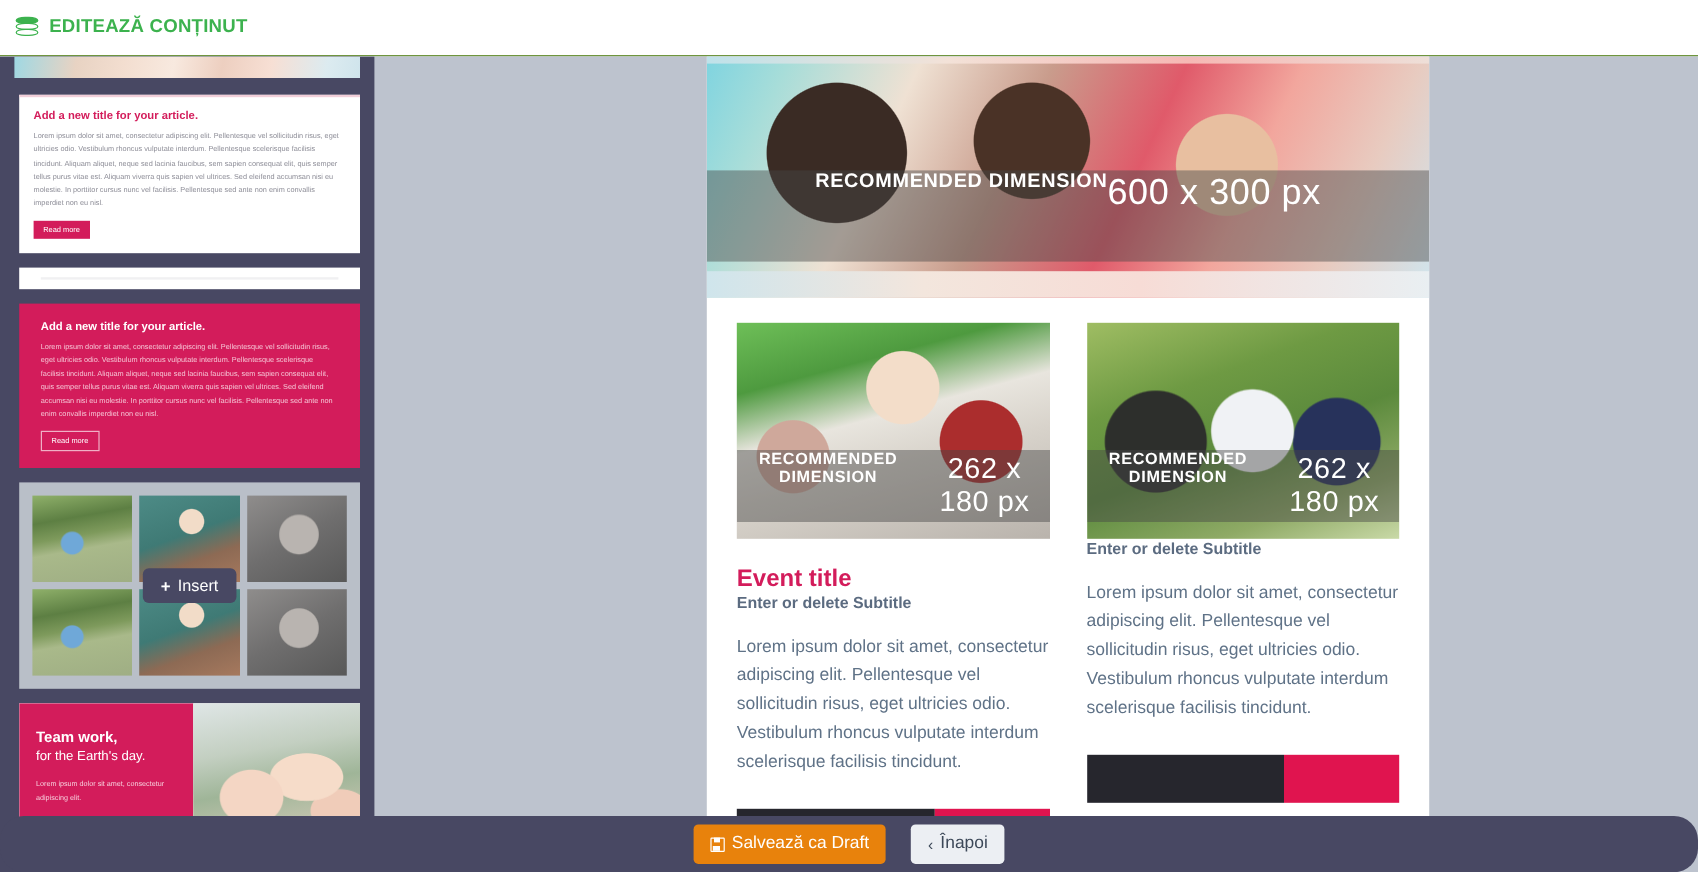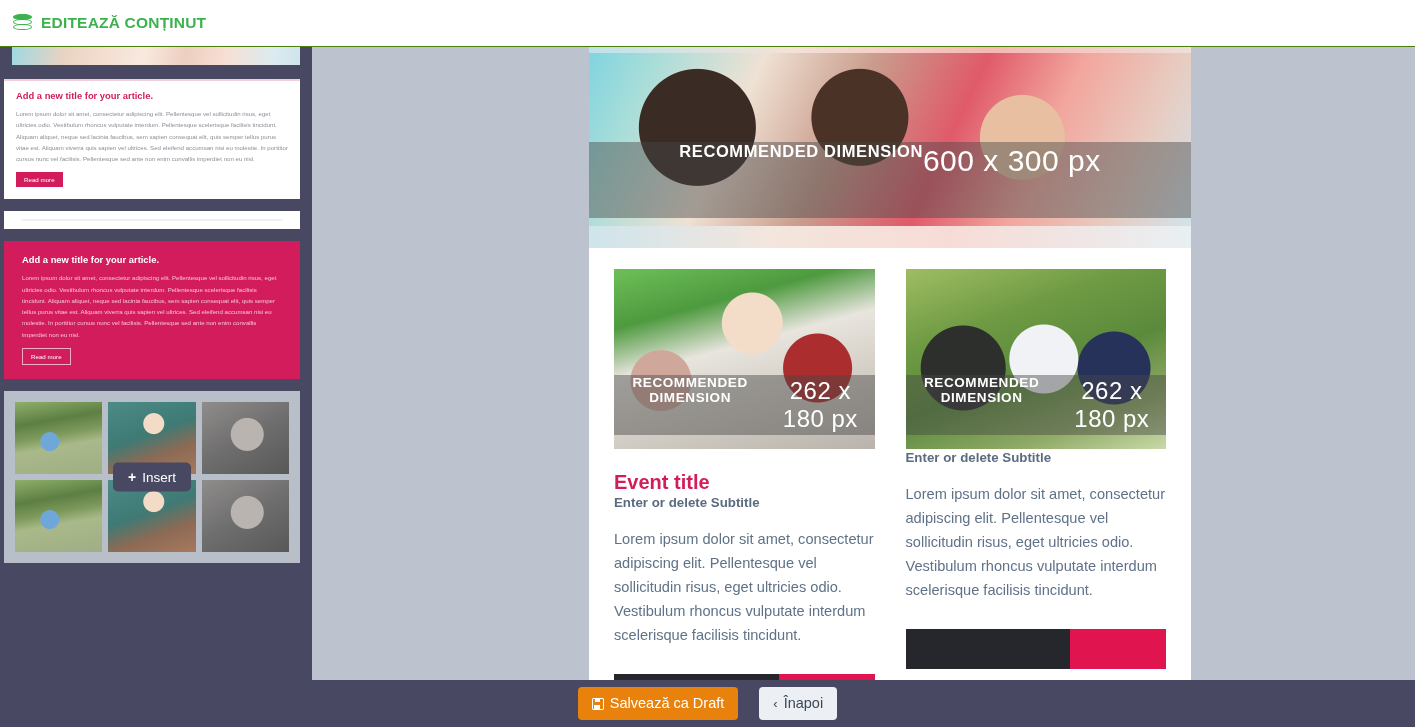--- a/index.html
+++ b/index.html
@@ -41,21 +41,21 @@
     overflow: hidden;
   }
 
   
   .sidebar {
     position: absolute; top: 0; left: 0;
     width: 312px; height: 680px;
     background: #484863;
     overflow: hidden;
   }
-  .blk { position: relative; margin: 0 12px 12px 4px; background: #fff; overflow: hidden; }
+  .blk { position: relative; margin: 0 12px 12px 16px; background: #fff; overflow: hidden; }
 
   
   .blk-photo-top {
     margin: 0 12px 0 12px; height: 18px;
     background: linear-gradient(100deg,#9fd8e3 0%,#e8d3c3 18%,#f3ded0 32%,#f8e9df 46%,#edcfc0 60%,#f7dfd4 74%,#dcebf0 90%,#cfe4ec 100%);
   }
   .gap-dark { height: 14px; }
 
   
   .art-white { padding: 9px 12px 12px 12px; border-top: 2px solid #f2cfd9; }
@@ -195,20 +195,21 @@
   .card-next .b { flex: 1.1; background: #e0144f; }
 
   
   .actionbar {
     position: absolute; bottom: 0; left: 0;
     width: 1415px; height: 47px;
     background: #484863;
     display: flex; align-items: center; justify-content: center;
     gap: 21px;
     z-index: 20;
+    border-radius: 20px;
   }
   .btn {
     display: flex; align-items: center; gap: 6px;
     border-radius: 4px; border: none;
     font-family: "Liberation Sans", sans-serif;
     font-size: 14.5px; cursor: pointer;
     padding: 9px 14px; line-height: 1;
   }
   .btn-draft { background: #e8820c; color: #fff; }
   .btn-back  { background: #eceff3; color: #3c4858; }
@@ -268,20 +269,28 @@
         <div class="ph ph-bike"></div>
         <div class="ph ph-teacher"></div>
         <div class="ph ph-boy"></div>
       </div>
       <div class="insert-overlay">
         <span class="plus-icon">+</span>
         <span>Insert</span>
       </div>
     </div>
 
+    <div class="blk blk-team">
+      <div class="team-left">
+        <div class="team-h1">Team work,</div>
+        <div class="team-h2">for the Earth's day.</div>
+        <div class="team-p">Lorem ipsum dolor sit amet, consectetur adipiscing elit.</div>
+      </div>
+      <div class="team-right"></div>
+    </div>
 
     <div class="sb-scroll"></div>
   </div>
 
   <div class="canvas">
     <div class="canvas-inner">
 
       <div class="hero">
         <div class="hero-top-strip"></div>
         <div class="dim-overlay">

